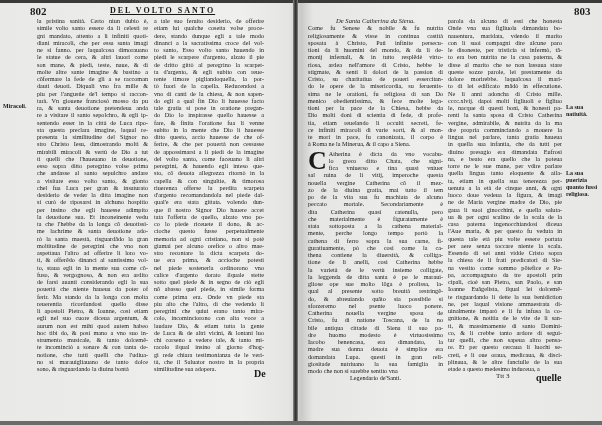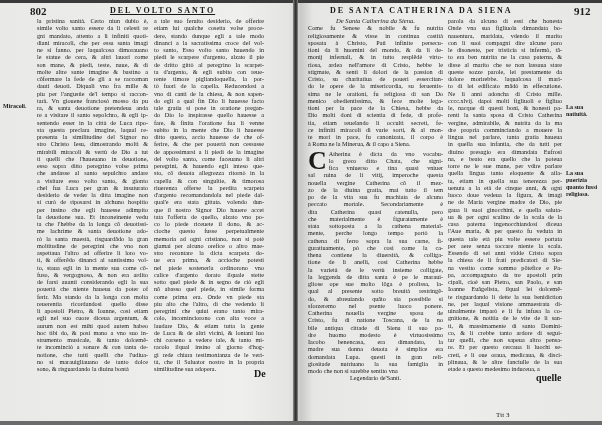--- a/index.html
+++ b/index.html
@@ -138,22 +138,21 @@
         <span class="ln">gi rede chiara testimonianza de le veri-</span>
         <span class="ln">tà, che il Saluator nostro in la propria</span>
         <span class="ln last">similitudine sua adopera.</span>
       </div>
     <div class="catch" style="left:254px;top:368px;">De</div>
   </div>
 
   <div class="gutter"></div>
 
   <div class="page right">
-    <div class="running-head" style="left:30px;">DE SANTA CATHERINA DA SIENA</div>
-    <div class="folio" style="left:274px;">912</div>
+    <div class="folio" style="left:274px;">803</div>
     <div class="ghost" style="left:2px;top:100px;">~~~~~~~<br>~~~~~~<br>~~~~</div>
 
     <div class="col" style="left:8px;top:17px;width:135px;">
       <span class="ln center heading-it">De Santa Catherina da Siena.</span>
       <div id="rintro">
           <span class="ln">Come fu Senese &amp; nobile &amp; fu nutrita</span>
           <span class="ln">religiosamente &amp; visse in continua castità</span>
           <span class="ln">sposata à Christo, Pati infinite persecu-</span>
           <span class="ln">tioni da li huomini del mondo, &amp; da li de-</span>
           <span class="ln">monij infernali, &amp; in tutto resplẽdè virto-</span>
@@ -257,18 +256,18 @@
         <span class="ln">tar quelli, che non sapeua altro pensa-</span>
         <span class="ln">re. Et per questo cercaua li luochi se-</span>
         <span class="ln">creti, e li oue oraua, medicaua, &amp; disci-</span>
         <span class="ln">plinaua, &amp; le altre fanciulle de la sua</span>
         <span class="ln last">etade a questo medesimo induceua, a</span>
       </div>
 
     <div class="marg" style="left:266px;top:104px;">La sua natiuità.</div>
     <div class="marg" style="left:266px;top:170px;width:34px;">La sua puerizia quanto fussi religiosa.</div>
 
-    <div class="sig" style="left:196px;top:372px;margin-top:39px;">Ttt 3</div>
+    <div class="sig" style="left:196px;top:372px;">Ttt 3</div>
     <div class="catch" style="left:236px;top:372px;">quelle</div>
   </div>
 
   <div class="bottom-edge"></div>
 </div>
 
 </body></html>

